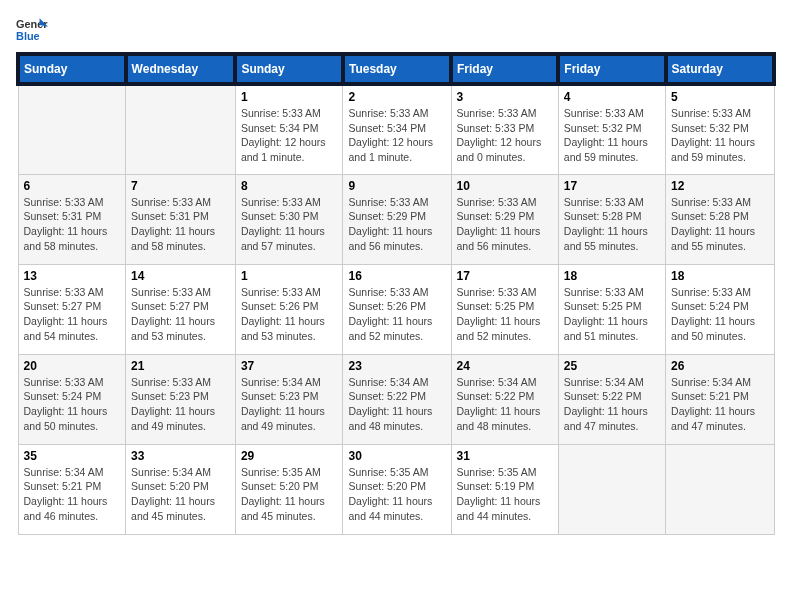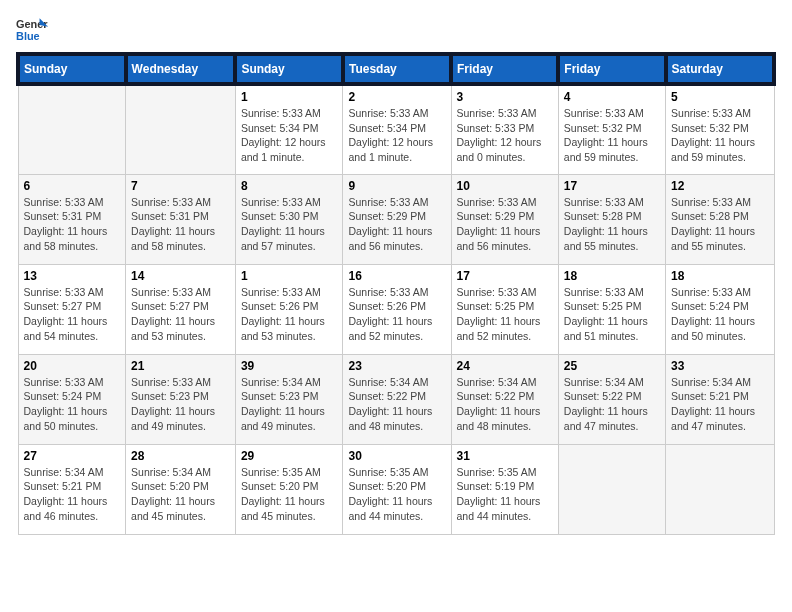--- a/index.html
+++ b/index.html
@@ -196,47 +196,47 @@
       <tr>
         <td>
           <span class="day-num">20</span>
           <div class="cell-text">Sunrise: 5:33 AM<br>Sunset: 5:24 PM<br>Daylight: 11 hours and 50 minutes.</div>
         </td>
         <td>
           <span class="day-num">21</span>
           <div class="cell-text">Sunrise: 5:33 AM<br>Sunset: 5:23 PM<br>Daylight: 11 hours and 49 minutes.</div>
         </td>
         <td>
-          <span class="day-num">39</span>
+          <span class="day-num">37</span>
           <div class="cell-text">Sunrise: 5:34 AM<br>Sunset: 5:23 PM<br>Daylight: 11 hours and 49 minutes.</div>
         </td>
         <td>
           <span class="day-num">23</span>
           <div class="cell-text">Sunrise: 5:34 AM<br>Sunset: 5:22 PM<br>Daylight: 11 hours and 48 minutes.</div>
         </td>
         <td>
           <span class="day-num">24</span>
           <div class="cell-text">Sunrise: 5:34 AM<br>Sunset: 5:22 PM<br>Daylight: 11 hours and 48 minutes.</div>
         </td>
         <td>
           <span class="day-num">25</span>
           <div class="cell-text">Sunrise: 5:34 AM<br>Sunset: 5:22 PM<br>Daylight: 11 hours and 47 minutes.</div>
         </td>
         <td>
+          <span class="day-num">26</span>
+          <div class="cell-text">Sunrise: 5:34 AM<br>Sunset: 5:21 PM<br>Daylight: 11 hours and 47 minutes.</div>
+        </td>
+      </tr>
+      <tr>
+        <td>
+          <span class="day-num">35</span>
+          <div class="cell-text">Sunrise: 5:34 AM<br>Sunset: 5:21 PM<br>Daylight: 11 hours and 46 minutes.</div>
+        </td>
+        <td>
           <span class="day-num">33</span>
-          <div class="cell-text">Sunrise: 5:34 AM<br>Sunset: 5:21 PM<br>Daylight: 11 hours and 47 minutes.</div>
-        </td>
-      </tr>
-      <tr>
-        <td>
-          <span class="day-num">27</span>
-          <div class="cell-text">Sunrise: 5:34 AM<br>Sunset: 5:21 PM<br>Daylight: 11 hours and 46 minutes.</div>
-        </td>
-        <td>
-          <span class="day-num">28</span>
           <div class="cell-text">Sunrise: 5:34 AM<br>Sunset: 5:20 PM<br>Daylight: 11 hours and 45 minutes.</div>
         </td>
         <td>
           <span class="day-num">29</span>
           <div class="cell-text">Sunrise: 5:35 AM<br>Sunset: 5:20 PM<br>Daylight: 11 hours and 45 minutes.</div>
         </td>
         <td>
           <span class="day-num">30</span>
           <div class="cell-text">Sunrise: 5:35 AM<br>Sunset: 5:20 PM<br>Daylight: 11 hours and 44 minutes.</div>
         </td>

